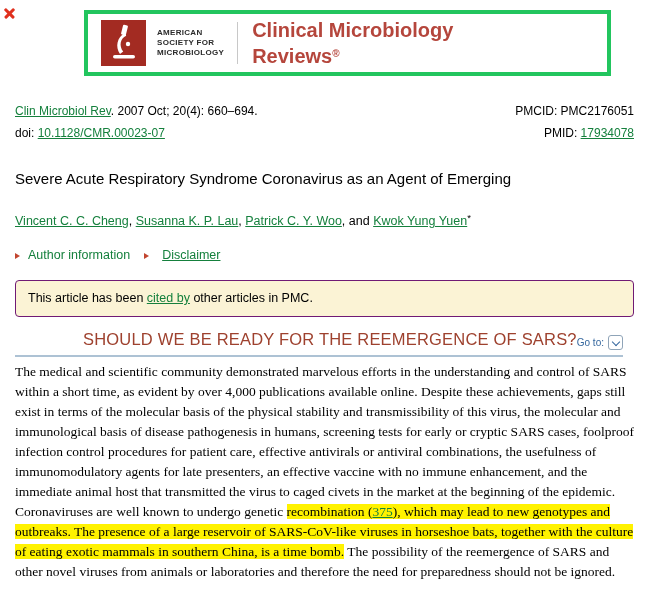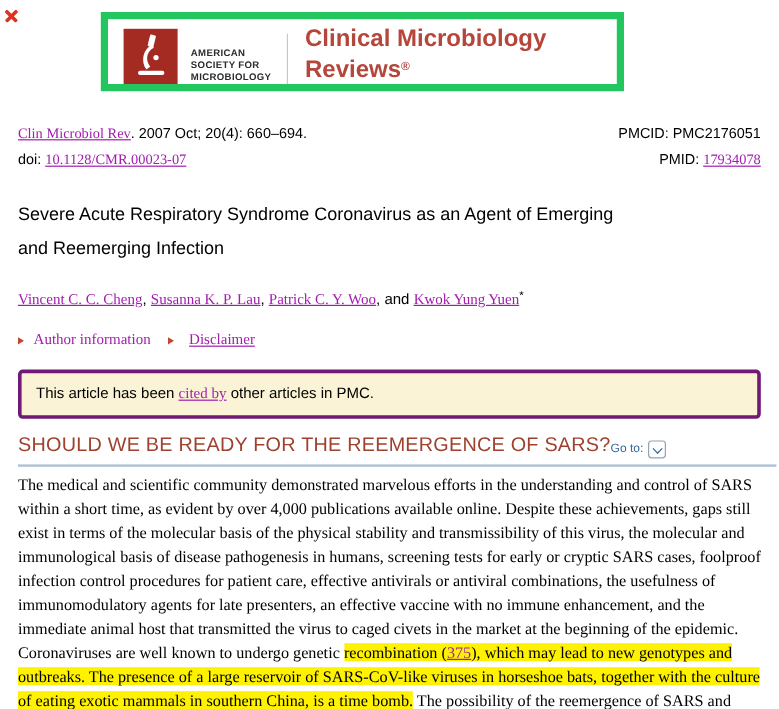--- a/index.html
+++ b/index.html
@@ -2,37 +2,37 @@
 <html><head>
 <meta charset="utf-8">
 <style>
   * { margin:0; padding:0; box-sizing:border-box; }
   html,body { background:#fff; }
   body {
     width:649px; height:591px; overflow:hidden; position:relative;
     font-family:"Liberation Sans", sans-serif; color:#000;
   }
   a { cursor:pointer; }
-  .lnk { color:#a21caf; text-decoration:none;font-family:Liberation Serif, serif; }
+  .lnk { color:#15803d; text-decoration:none; }
   .lnk.u { text-decoration:underline; }
 
   
   .corner-x { position:absolute; left:3px; top:6px; width:13px; height:13px; }
   .corner-x::before, .corner-x::after {
     content:""; position:absolute; left:0; top:5.5px; width:13px; height:2.6px;
     background:#e0301e; border-radius:1px;
   }
   .corner-x::before { transform:rotate(45deg); }
   .corner-x::after  { transform:rotate(-45deg); }
 
   
   .masthead {
-    margin:10px 0 0 84px; width:436px; height:66px;
-    border:6px solid #22c55e; background:#fff;
-    display:flex; align-items:flex-end; padding-left:13px;
+    margin:10px 0 0 84px; width:527px; height:66px;
+    border:4px solid #22c55e; background:#fff;
+    display:flex; align-items:center; padding-left:13px;
   }
   .asm-logo {
     width:45px; height:46px; background:#a32b22; flex:0 0 auto;
     display:flex; align-items:center; justify-content:center;
   }
   .asm-org {
     margin-left:11px; font-size:8px; line-height:10px; font-weight:700;
     letter-spacing:.3px; color:#2b2b2b; white-space:nowrap;
   }
   .mast-divider { width:1px; height:42px; background:#c8c8c8; margin:0 14px 0 13px; flex:0 0 auto; }
@@ -57,27 +57,27 @@
   .info-row { margin:18px 15px 0 15px; font-size:12.5px; line-height:17px; display:flex; align-items:center; }
   .tri {
     width:0; height:0; border-left:5px solid #c2452f;
     border-top:3.5px solid transparent; border-bottom:3.5px solid transparent;
     margin-right:8px; flex:0 0 auto;
   }
   .info-gap { width:14px; flex:0 0 auto; }
 
   
   .notice {
-    margin:16px 15px 0 15px; background:#fbf3d5; border:3px solid #701a75;
+    margin:16px 15px 0 15px; background:#fbf3d5; border:1px solid #701a75;
     border-radius:4px; padding:9px 12px; font-size:12.5px; line-height:17px;
   }
 
   
   .section-row {
-    margin:12px 2px 0 15px; display:flex; justify-content:flex-start;
+    margin:12px 26px 0 15px; display:flex; justify-content:flex-end;
     align-items:flex-end; border-bottom:2px solid #adc2d4; padding-bottom:5px;
   }
   .section-title { color:#9e412e; font-size:16.5px; line-height:21px; font-weight:400; letter-spacing:.2px; }
   .goto { display:flex; align-items:center; font-size:10px; color:#35679e; }
   .goto-box {
     width:15px; height:15px; border:1px solid #8fa4b8; border-radius:3px;
     margin-left:4px; position:relative; background:#fff;
   }
   .goto-box::after {
     content:""; position:absolute; left:4px; top:3px; width:5px; height:5px;
@@ -133,21 +133,20 @@
       <span>doi: </span><a class="lnk u">10.1128/CMR.00023-07</a>
     </div>
     <div>
       <span>PMID: </span><a class="lnk u">17934078</a>
     </div>
   </div>
 </div>
 
 <h1 class="art-title">
   <span>Severe Acute Respiratory Syndrome Coronavirus as an Agent of Emerging</span><br>
-  <span>and Reemerging Infection</span>
 </h1>
 
 <div class="authors">
   <a class="lnk u">Vincent C. C. Cheng</a><span>, </span><a class="lnk u">Susanna K. P. Lau</a><span>, </span><a class="lnk u">Patrick C. Y. Woo</a><span>, and </span><a class="lnk u">Kwok Yung Yuen</a><sup>*</sup>
 </div>
 
 <div class="info-row">
   <span class="tri"></span>
   <a class="lnk">Author information</a>
   <span class="info-gap"></span>

